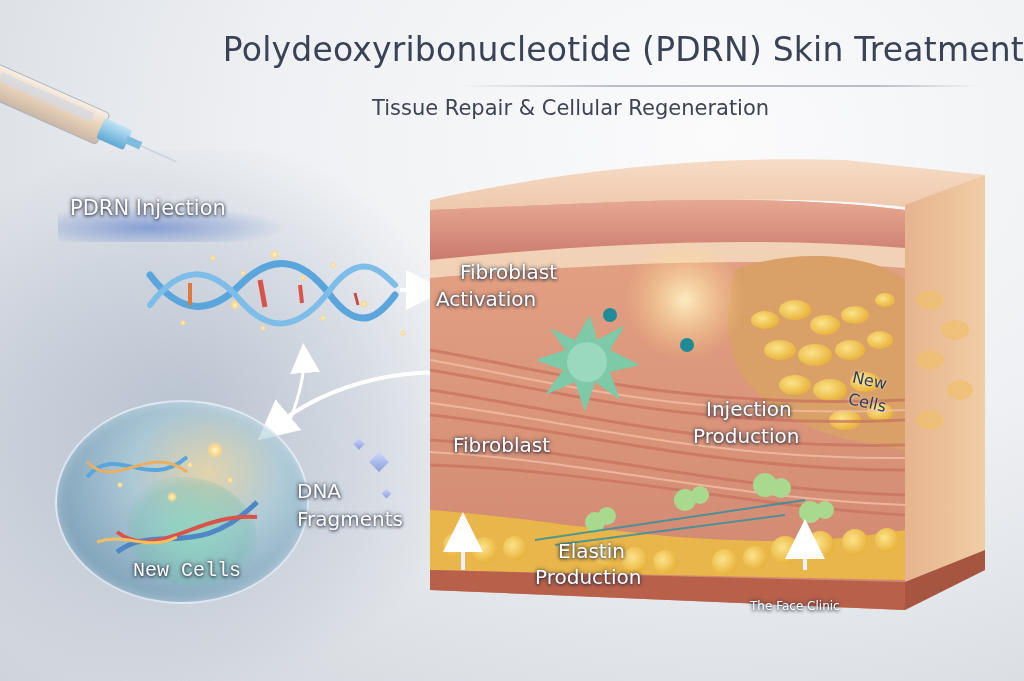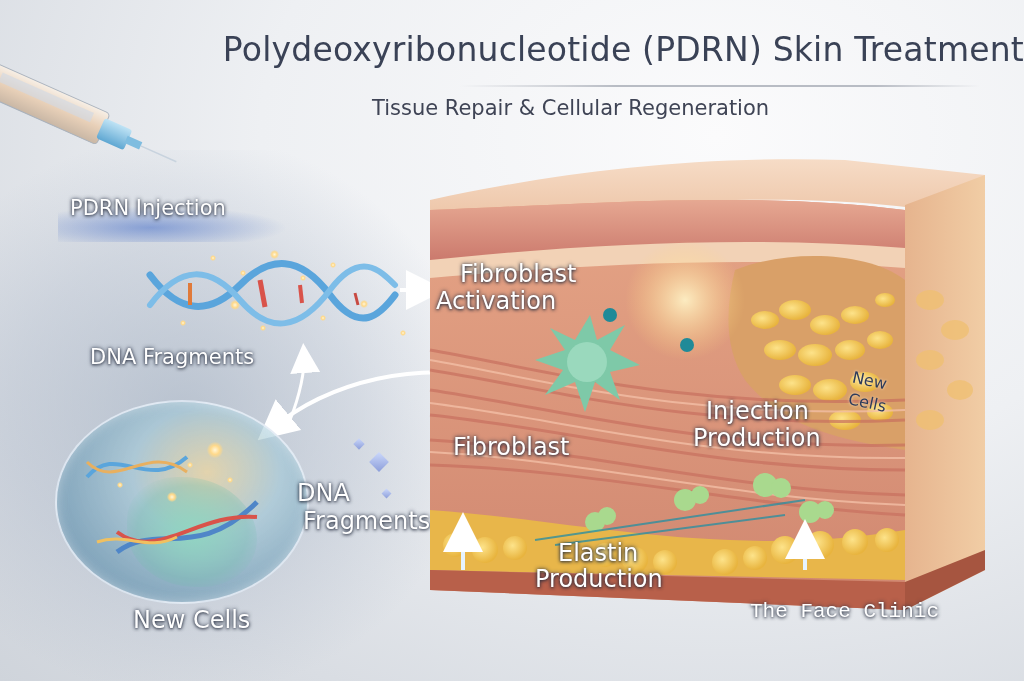--- a/index.html
+++ b/index.html
@@ -28,21 +28,21 @@
   .left-haze {
     position: absolute; left: 0; top: 150px; width: 460px; height: 531px;
     background: radial-gradient(ellipse at 40% 50%, rgba(150,165,185,0.55) 0%, rgba(170,182,200,0.35) 45%, rgba(220,225,232,0) 75%);
   }
 
   
   .syringe { position: absolute; left: -20px; top: 60px; width: 200px; height: 120px; }
 
   
   .label {
-    position: absolute; color: #ffffff; font-size: 24px; line-height: 1.15;
+    position: absolute; color: #ffffff; font-size: 20px; line-height: 1.15;
     text-shadow: 0 0 4px rgba(40,50,70,0.9), 0 1px 3px rgba(30,35,50,0.8);
     white-space: nowrap;
   }
   .label.dark { color: #2e3b5a; text-shadow: 0 0 3px rgba(255,240,220,0.8); }
   .label.small { font-size: 16px; }
   .pdrn-label-glow {
     position: absolute; left: 58px; top: 206px; width: 230px; height: 36px;
     background: radial-gradient(ellipse at 40% 60%, rgba(70,110,200,0.55), rgba(70,110,200,0) 70%);
   }
 
@@ -126,21 +126,20 @@
 
   <svg class="dna" style="left:140px;top:255px;width:260px;height:80px" viewBox="0 0 260 80">
     <path d="M10 20 C 40 60, 70 60, 100 30 S 160 0, 190 40 S 240 60, 255 40" fill="none" stroke="#5aa5dc" stroke-width="7" stroke-linecap="round"></path>
     <path d="M10 50 C 40 10, 70 10, 100 45 S 160 75, 190 35 S 240 15, 255 30" fill="none" stroke="#7dbde8" stroke-width="6" stroke-linecap="round"></path>
     <line x1="50" y1="28" x2="50" y2="50" stroke="#e07a3a" stroke-width="4"></line>
     <line x1="120" y1="25" x2="125" y2="52" stroke="#d9534a" stroke-width="5"></line>
     <line x1="160" y1="30" x2="162" y2="48" stroke="#d9534a" stroke-width="4"></line>
     <line x1="215" y1="38" x2="218" y2="50" stroke="#c84a42" stroke-width="3"></line>
   </svg>
 
-  <div class="label" style="left:90px; top:345px; font-size:21px;">DNA Fragments</div>
 
   <svg style="position:absolute;left:0;top:0;width:1024px;height:681px;pointer-events:none">
     <defs>
       <marker id="ah" markerWidth="10" markerHeight="10" refX="6" refY="5" orient="auto">
         <path d="M0 0 L10 5 L0 10 z" fill="#ffffff"></path>
       </marker>
     </defs>
 
     <path d="M400 290 L430 290" stroke="#ffffff" stroke-width="4" fill="none" marker-end="url(#ah)"></path>
 
@@ -171,22 +170,22 @@
     <div class="sparkle" style="left:170px;top:75px"></div>
     <div class="sparkle" style="left:110px;top:90px;width:10px;height:10px"></div>
     <div class="sparkle" style="left:60px;top:80px"></div>
   </div>
 
   <div class="crystal" style="left:372px;top:455px"></div>
   <div class="crystal" style="left:355px;top:440px;width:8px;height:8px"></div>
   <div class="crystal" style="left:383px;top:490px;width:7px;height:7px"></div>
 
   <div class="label" style="left:297px; top:480px;text-align:center;">DNA</div>
-  <div class="label" style="left:297px; top:508px;margin-left:6px;">Fragments</div>
-  <div class="label" style="left:133px; top:607px;">New Cells</div>
+  <div class="label" style="left:297px; top:508px;">Fragments</div>
+  <div class="label" style="left:133px; top:559px;font-family:Liberation Mono, monospace;">New Cells</div>
 
   <svg class="skin" viewBox="0 0 580 470">
     <defs>
       <linearGradient id="top" x1="0" y1="0" x2="0" y2="1">
         <stop offset="0" stop-color="#f6dcc6"></stop>
         <stop offset="1" stop-color="#ecc2a4"></stop>
       </linearGradient>
       <linearGradient id="epi" x1="0" y1="0" x2="0" y2="1">
         <stop offset="0" stop-color="#e6a892"></stop>
         <stop offset="1" stop-color="#c9766a"></stop>
@@ -307,15 +306,15 @@
 
   <div class="label" style="left:460px; top:261px;">Fibroblast</div>
   <div class="label" style="left:436px; top:288px;">Activation</div>
   <div class="label" style="left:453px; top:434px;">Fibroblast</div>
   <div class="label" style="left:706px; top:398px;">Injection</div>
   <div class="label" style="left:693px; top:425px;">Production</div>
   <div class="label dark small" style="left:852px; top:372px; transform:rotate(12deg);">New</div>
   <div class="label dark small" style="left:848px; top:394px; transform:rotate(12deg);">Cells</div>
   <div class="label" style="left:558px; top:540px;">Elastin</div>
   <div class="label" style="left:535px; top:566px;">Production</div>
-  <div class="label small" style="left:750px; top:600px; font-size:21px;font-family:Liberation Mono, monospace;">The Face Clinic</div>
+  <div class="label small" style="left:750px; top:600px; font-size:12px;">The Face Clinic</div>
 
 </div>
 
 </body></html>

